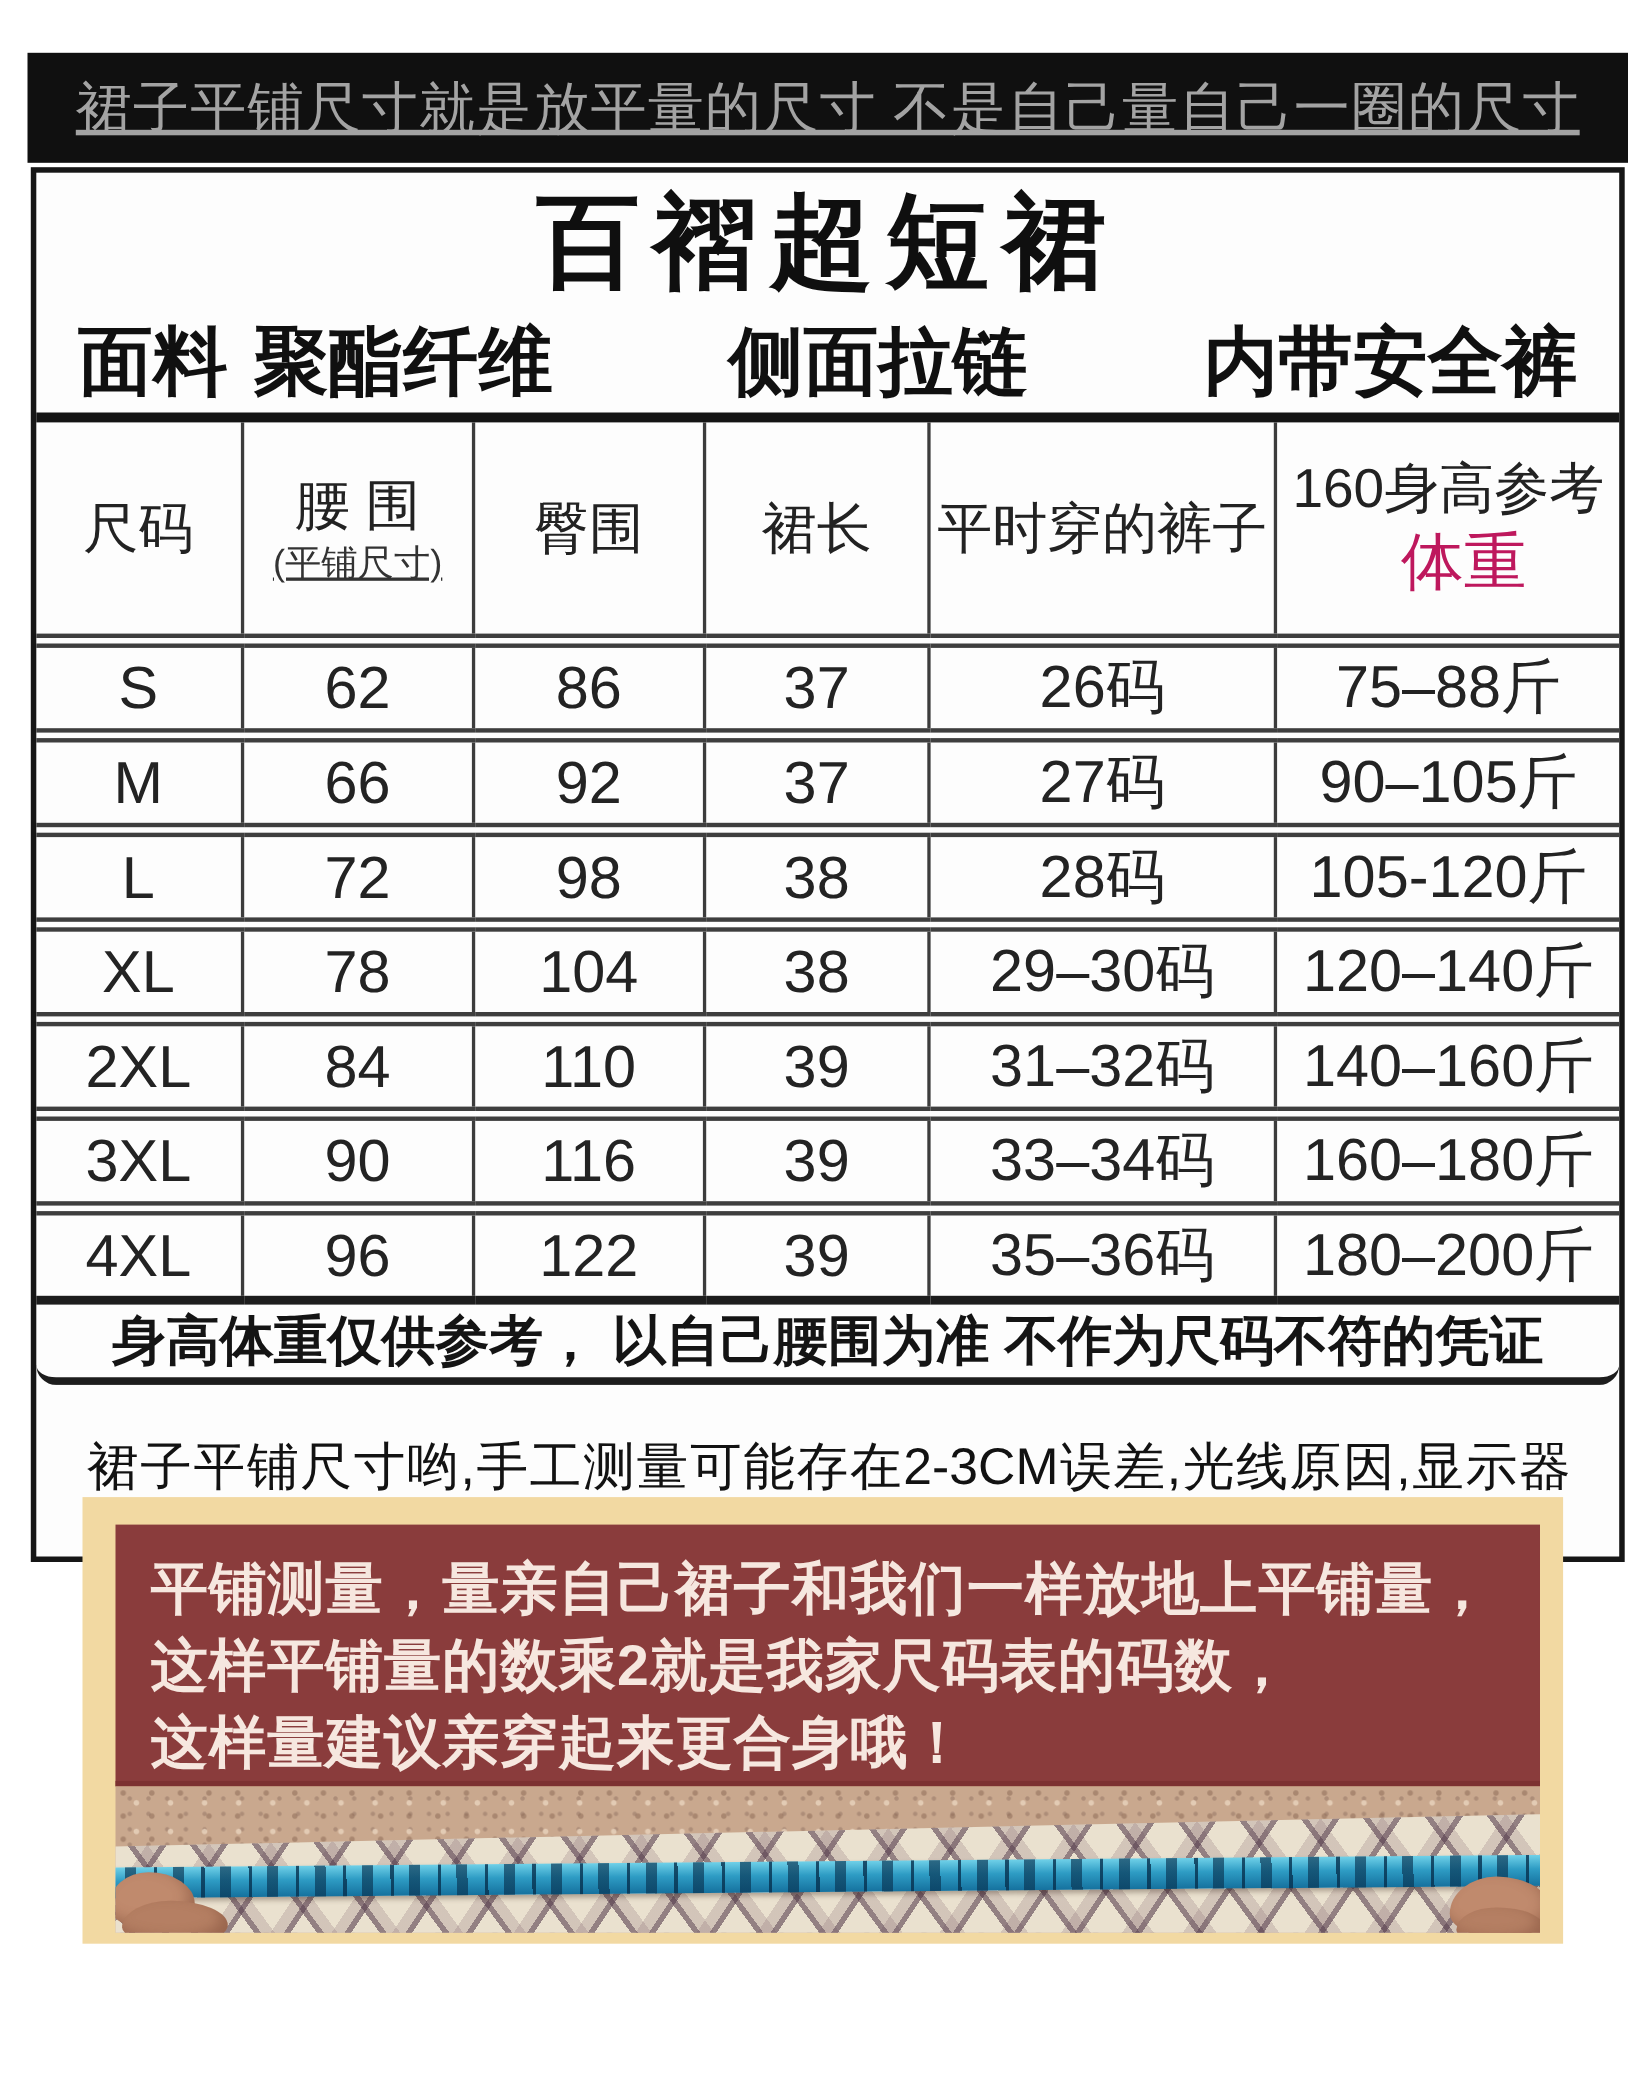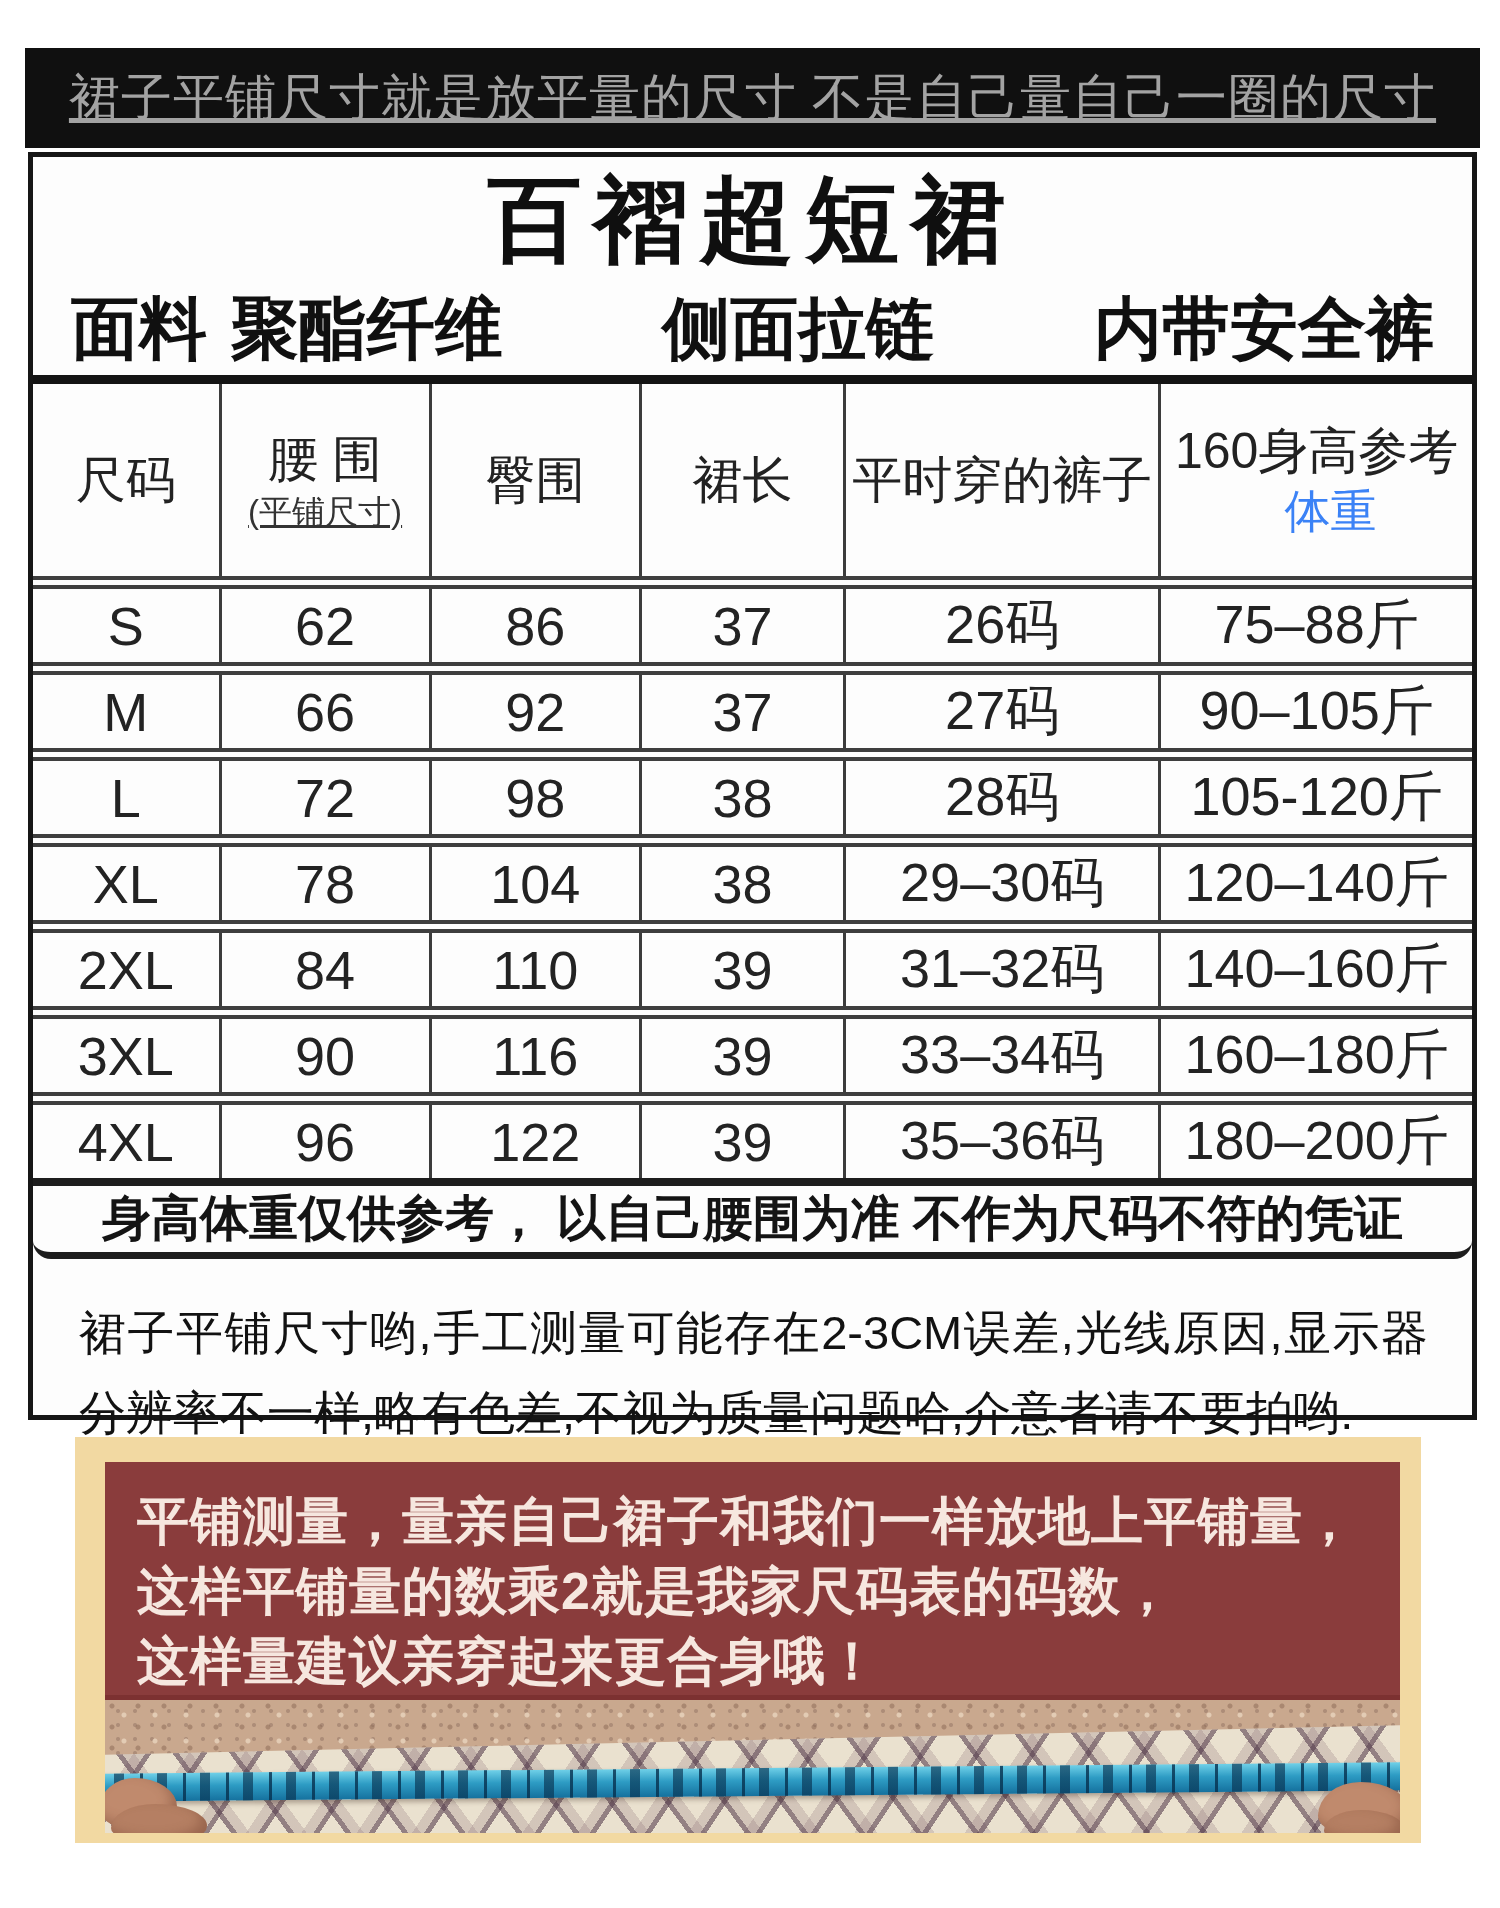--- a/index.html
+++ b/index.html
@@ -37,38 +37,38 @@
   table.size{width:100%;border-collapse:collapse;table-layout:fixed;}
   table.size th,table.size td{
     border-right:3px solid #3c3c3c;border-bottom:13px double #3e3e3e;
     text-align:center;vertical-align:middle;padding:0;
   }
   table.size th:last-child,table.size td:last-child{border-right:none;}
   table.size th{
     height:192px;font-size:50px;font-weight:500;color:#222;line-height:1.25;
   }
   th .hsub{display:block;font-size:33px;font-weight:400;color:#333;text-decoration:underline;}
-  th .hsub2{display:block;font-size:46px;font-weight:500;color:#3b82f6;margin-left:28px;}
+  th .hsub2{display:block;font-size:57px;font-weight:500;color:#be185d;margin-left:28px;}
   table.size td{height:57px;font-size:54px;font-weight:400;color:#232323;white-space:nowrap;}
   table.size tr.last td{border-bottom:8px solid #1d1d1d;}
   
   .note1{
     height:93px;display:flex;align-items:center;justify-content:center;
     font-size:49px;font-weight:700;color:#141414;border-bottom:7px solid #1d1d1d;
     white-space:nowrap;
     border-radius:18px;
   }
   .notepara{
     flex:1;padding:34px 44px 0 46px;
     font-size:47px;font-weight:500;line-height:80px;color:#121212;
     text-align:justify;
   }
   
   .frame{
-    position:absolute;left:75px;top:1437px;width:1346px;height:406px;
+    position:absolute;left:75px;top:1361px;width:1346px;height:406px;
     background:#f2d9a2;box-sizing:border-box;padding:25px 21px 5px 30px;
   }
   .maroon{
     width:100%;height:238px;background:#8a3c3c;box-sizing:border-box;
     padding:24px 0 0 32px;border-bottom:5px solid #7c3131;
   }
   .maroon div{
     color:#f6e7df;font-size:52px;font-weight:700;line-height:70px;white-space:nowrap;
     letter-spacing:1px;
   }

